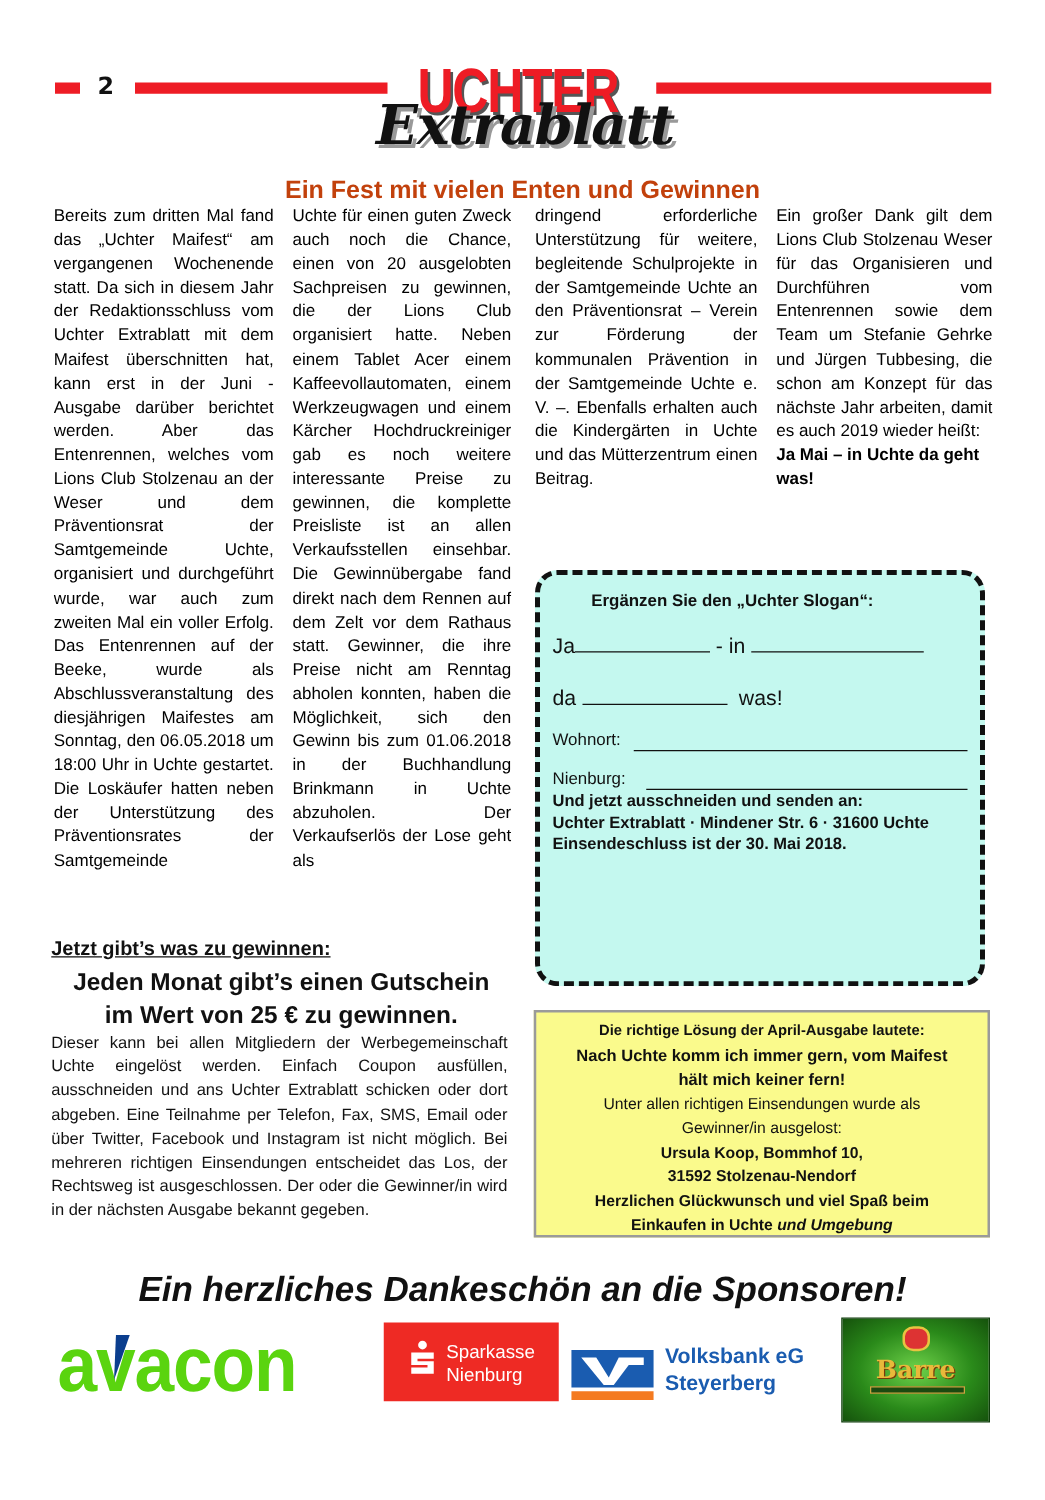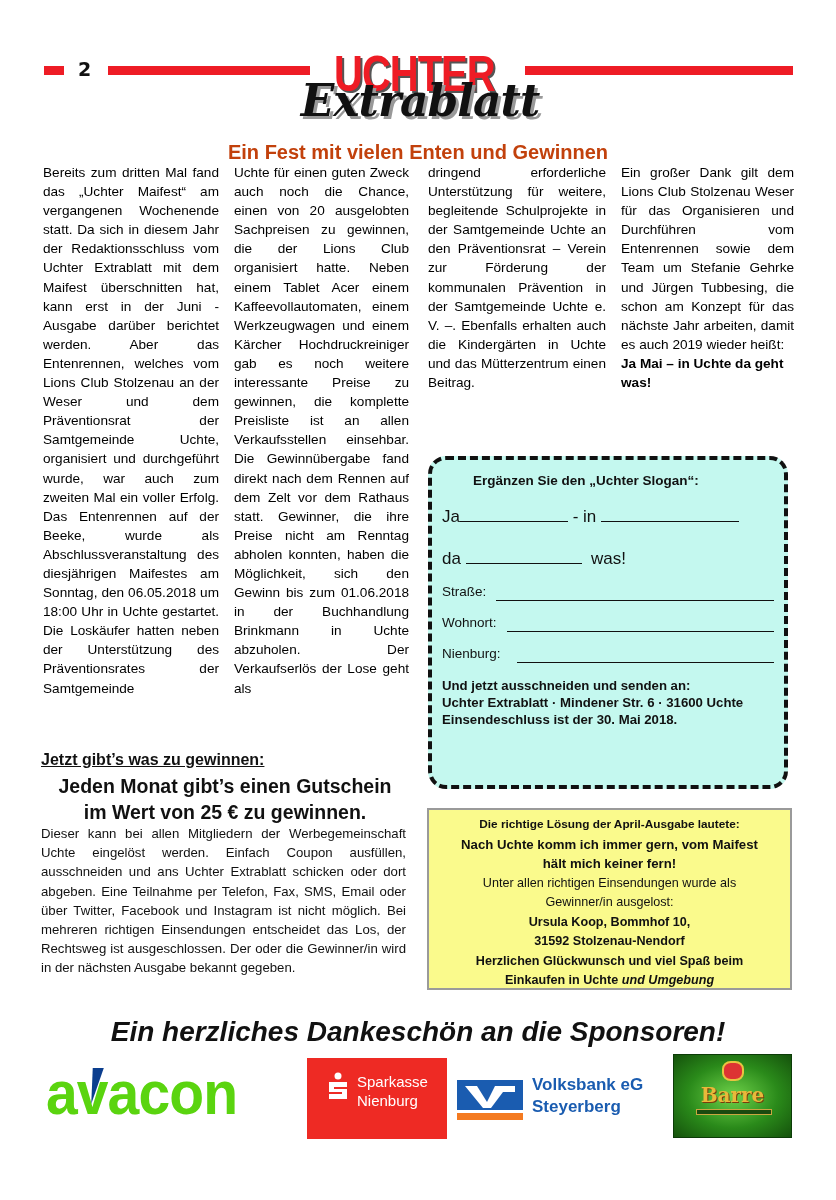--- a/index.html
+++ b/index.html
@@ -43,21 +43,21 @@
   .gw-body { position: absolute; left: 41px; top: 824px; width: 365px; font-size: 13.2px; line-height: 19.2px; text-align: justify; }
 
   
   .thanks { position: absolute; left: 0; top: 1015px; width: 836px; text-align: center;
     font-family: "Liberation Sans", sans-serif; font-weight: bold; font-style: italic; font-size: 28px; line-height: 34px; }
   .avacon { position: absolute; left: 46px; top: 1062px; font-family: "Liberation Sans", sans-serif; font-weight: bold;
     font-size: 62px; line-height: 62px; color: #5ad40f; letter-spacing: -1px; transform: scaleX(0.92); transform-origin: left; }
   .avacon .v { position: relative; color: #5ad40f; }
   .avacon .v::after { content: ""; position: absolute; left: 14px; top: 10px; width: 0; height: 0;
     border-left: 6px solid transparent; border-right: 6px solid transparent; border-top: 36px solid #0b3e8e; transform: skewX(-12deg); }
-  .spk { position: absolute; left: 307px; top: 1058px; width: 140px; height: 81px; background: #ee2a24; color: #fff; }
+  .spk { position: absolute; left: 307px; top: 1058px; width: 140px; height: 63px; background: #ee2a24; color: #fff; }
   .spk-icon { position: absolute; left: 20px; top: 14px; width: 22px; height: 30px; }
   .spk-text { position: absolute; left: 50px; top: 14px; font-size: 15px; line-height: 19px; color: #fff; }
   .vb { position: absolute; left: 456px; top: 1060px; width: 210px; height: 80px; }
   .vb-icon { position: absolute; left: 1px; top: 20px; width: 66px; height: 40px; }
   .vb-text { position: absolute; left: 76px; top: 14px; font-weight: bold; font-size: 17px; line-height: 22px; color: #1a5cb0; }
   .barre { position: absolute; left: 673px; top: 1054px; width: 119px; height: 84px;
     background: radial-gradient(ellipse at center, #6fd24a 0%, #2a8a1a 55%, #15520c 100%); border: 1px solid #0c3c08; }
   .barre-text { position: absolute; left: 0; top: 28px; width: 100%; text-align: center; font-family: "DejaVu Serif", serif;
     font-weight: bold; font-size: 20px; color: #e8b93a; text-shadow: 1px 1px 0 #7a3a0a; }
   .barre-sub { position: absolute; left: 22px; top: 54px; width: 76px; height: 6px; background: #1a4a10; border: 1px solid #caa640; }
@@ -91,32 +91,28 @@
 
 <div class="coupon">
   <div class="cp-title">Ergänzen Sie den „Uchter Slogan“:</div>
   <div class="cp-slogan" style="margin-top:16px;">
     <span>Ja</span><span class="cp-line" style="width:108px;"></span><span> - in </span><span class="cp-line" style="width:138px;"></span>
   </div>
   <div class="cp-slogan" style="margin-top:20px;">
     <span>da </span><span class="cp-line" style="width:116px;"></span>&nbsp;&nbsp;<span>was!</span>
   </div>
   <div class="cp-field" style="margin-top:13px;">
-    <span>Straße:</span>
-      <span class="cp-line"></span>
-  </div>
-  <div class="cp-field" style="margin-top:13px;">
     <span>Wohnort:</span>
       <span class="cp-line"></span>
   </div>
   <div class="cp-field" style="margin-top:13px;">
     <span>Nienburg:</span>
       <span class="cp-line" style="margin-left:16px;"></span>
   </div>
-  <div style="margin-top:14px;">
+  <div style="">
     <div class="cp-send">Und jetzt ausschneiden und senden an:</div>
     <div class="cp-send">Uchter Extrablatt · Mindener Str. 6 · 31600 Uchte</div>
     <div class="cp-send">Einsendeschluss ist der 30. Mai 2018.</div>
   </div>
 </div>
 
 <div class="result">
   <div class="b" style="font-size:11.8px;">Die richtige Lösung der April-Ausgabe lautete:</div>
   <div class="b" style="font-size:13.2px;">Nach Uchte komm ich immer gern, vom Maifest</div>
   <div class="b" style="font-size:13.2px;">hält mich keiner fern!</div>

